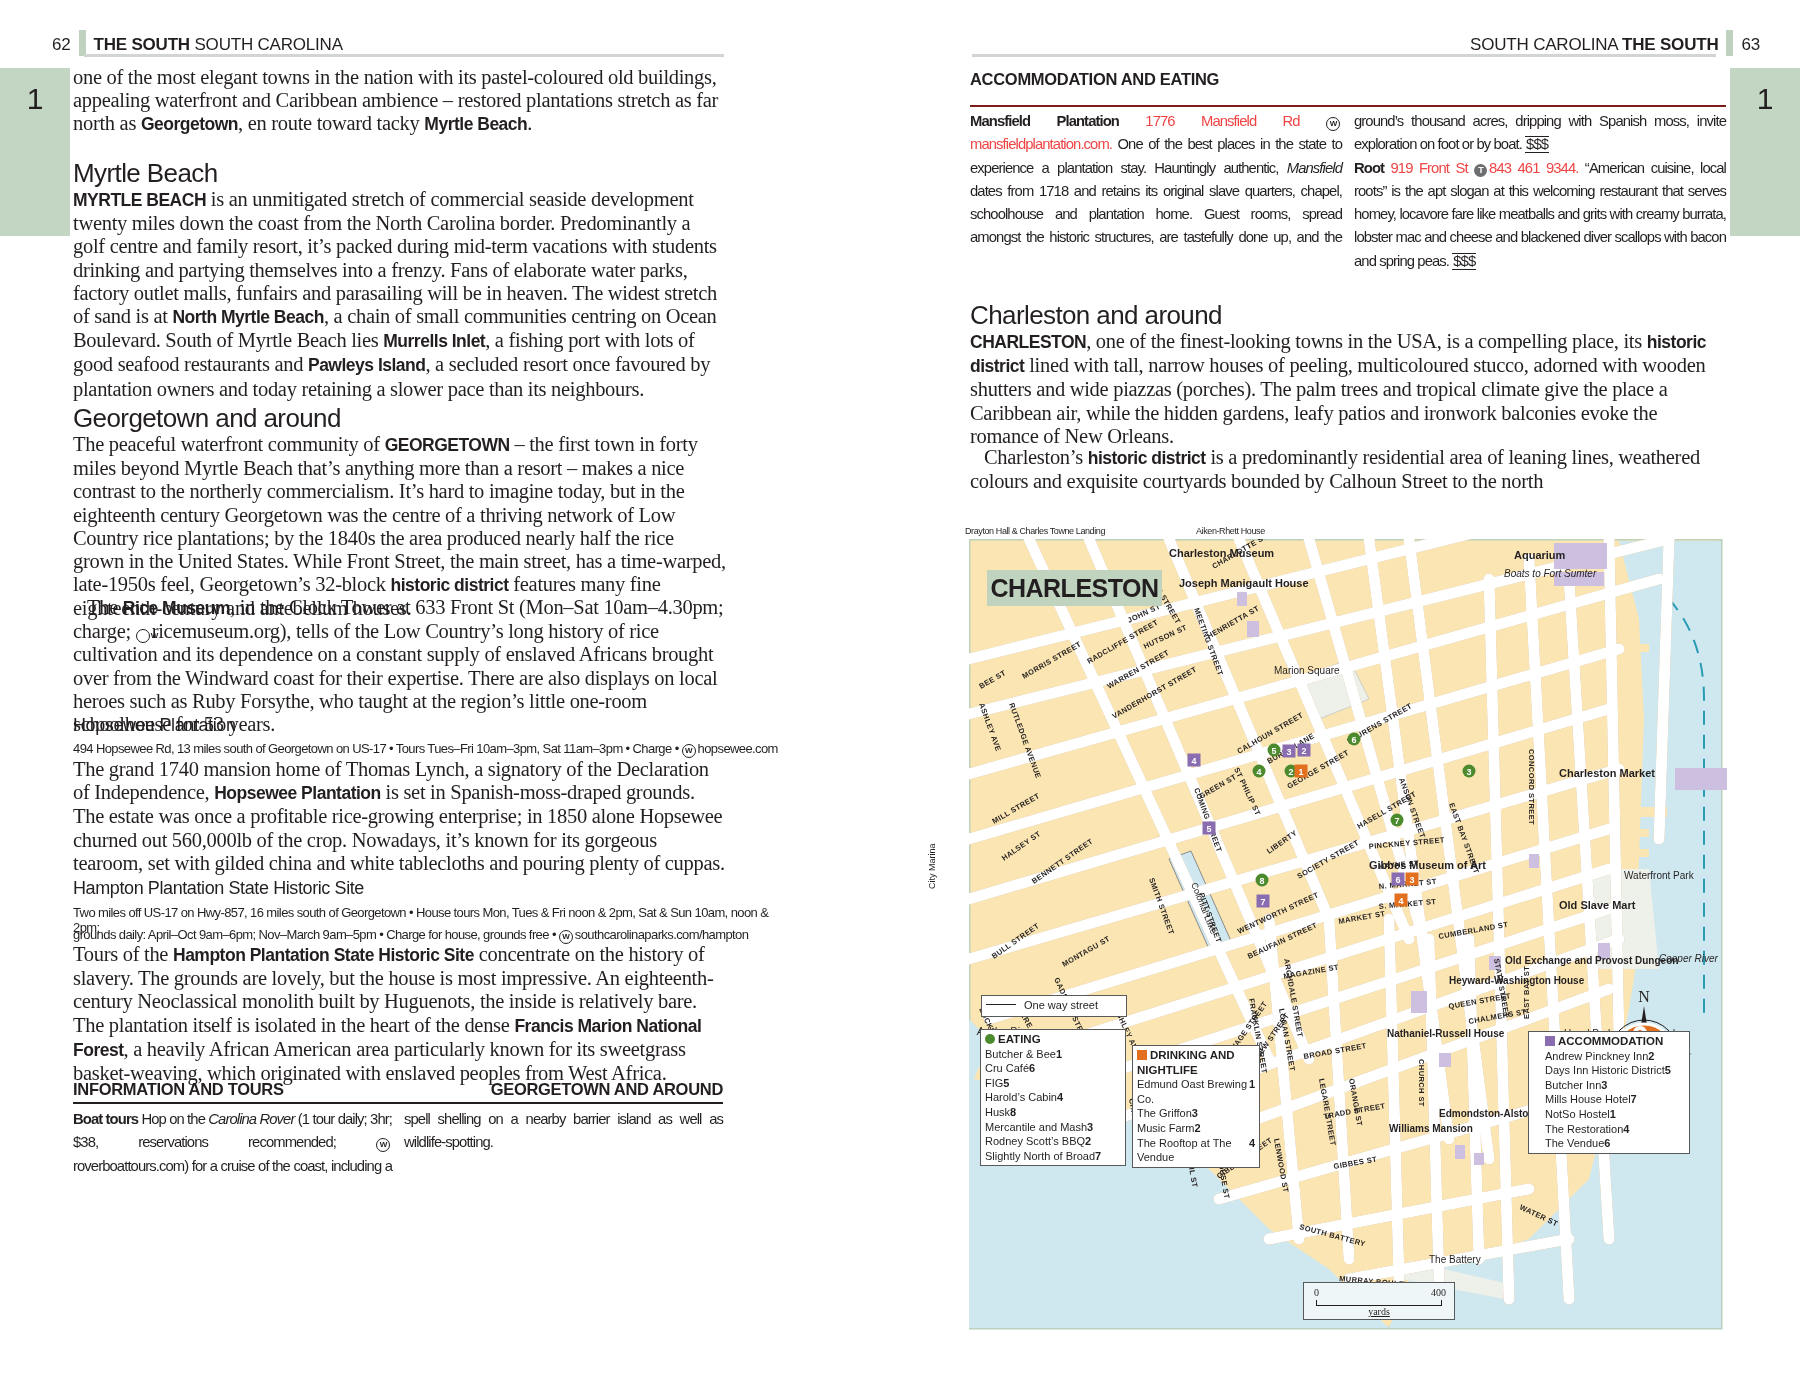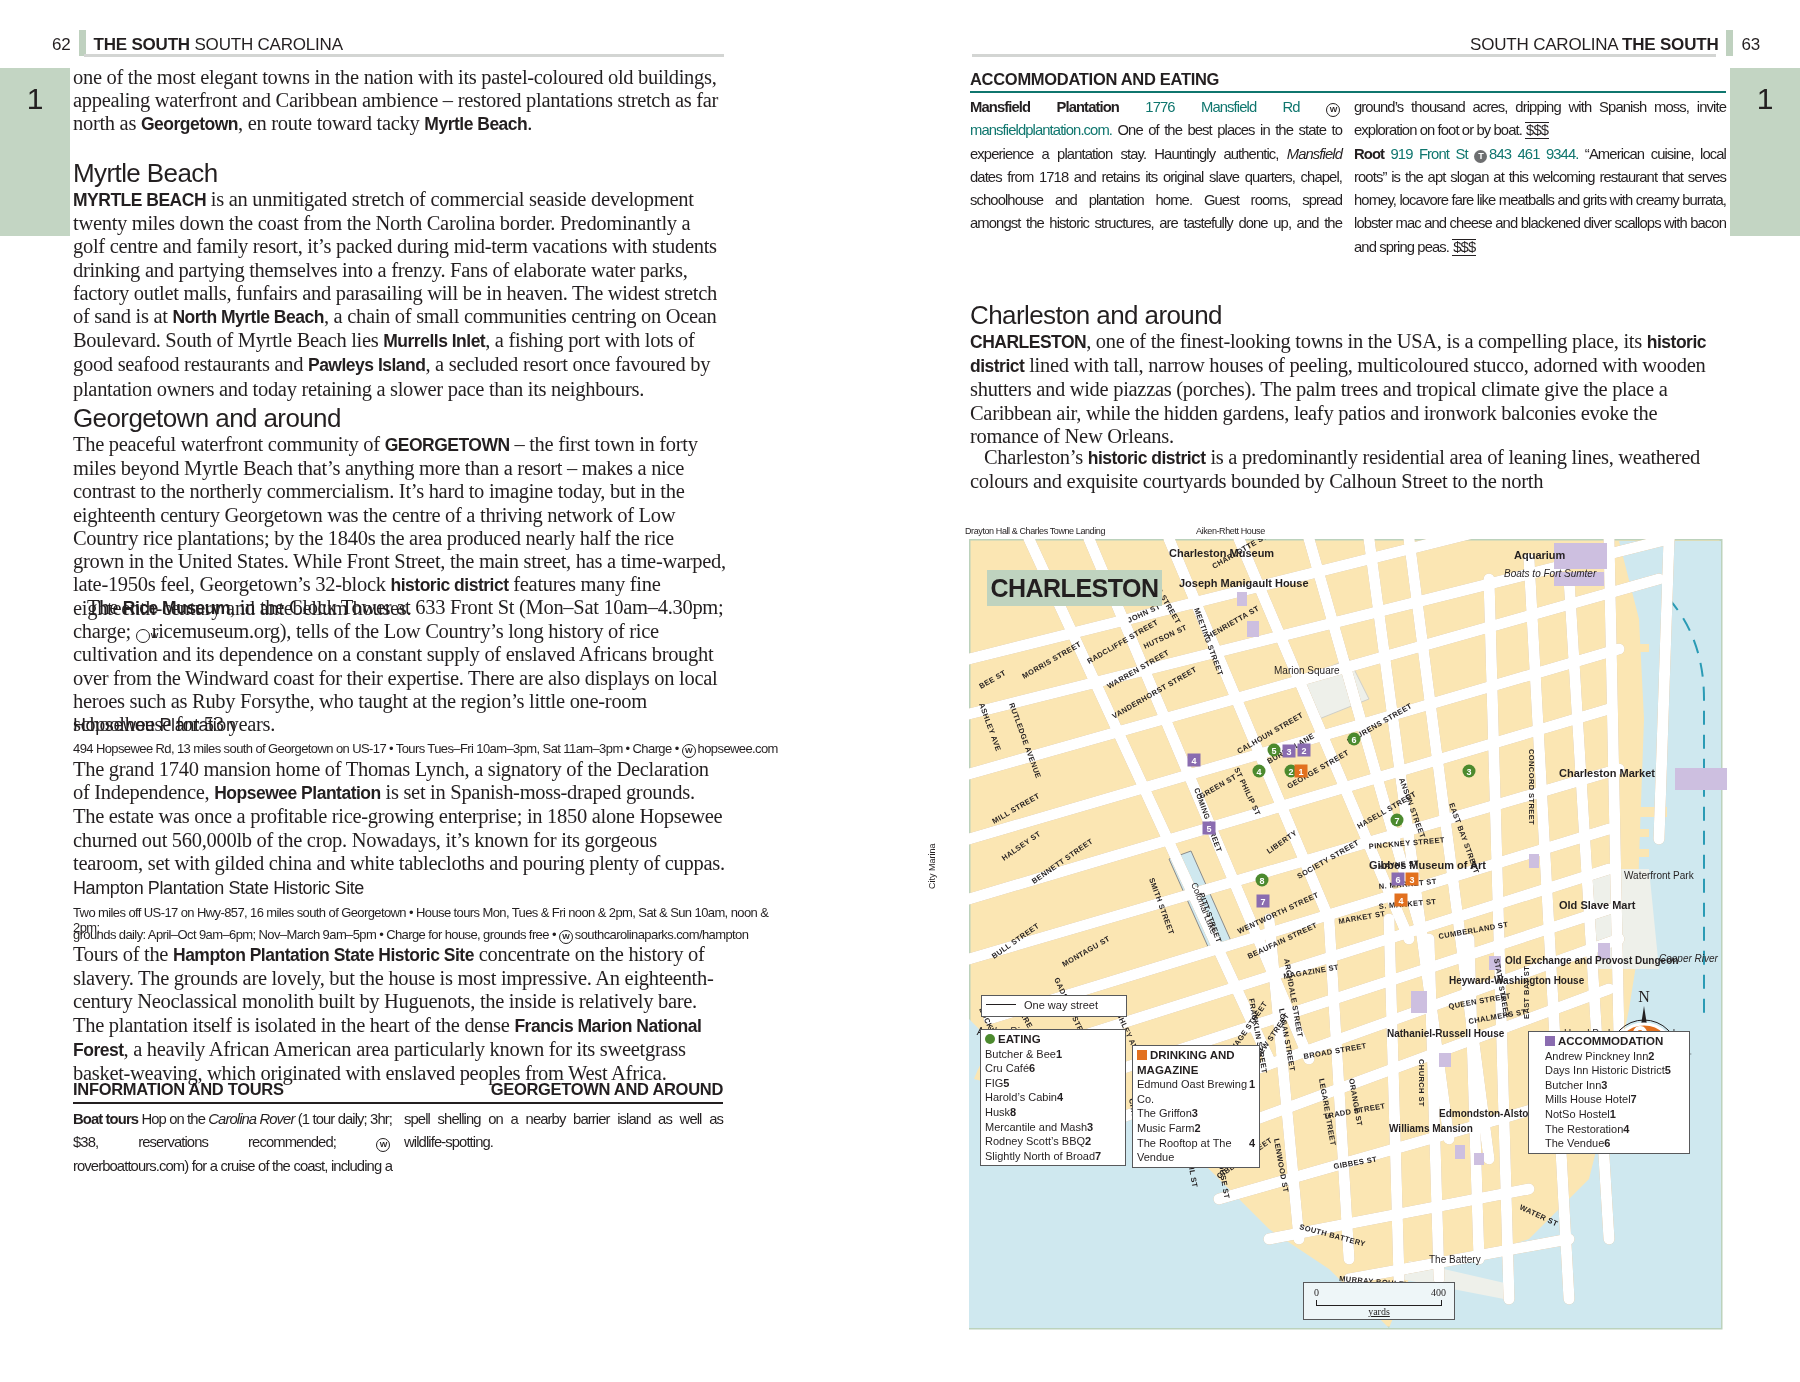--- a/index.html
+++ b/index.html
@@ -16,21 +16,21 @@
   .tab { position:absolute; top:68px; width:70px; height:168px; background:#c3d5c3; }
   .tab span { position:absolute; top:14px; width:100%; text-align:center; font-family:"Liberation Sans", sans-serif; font-size:30px; }
 
   .body-text { font-family:"Liberation Serif", serif; font-size:20.5px; line-height:23.2px; letter-spacing:-0.3px; }
   .body-text b { font-family:"Liberation Sans", sans-serif; font-size:17.5px; font-weight:bold; letter-spacing:-0.5px; }
   .h2 { font-family:"Liberation Sans", sans-serif; font-size:26px; letter-spacing:-0.6px; font-weight:normal; }
   .h3 { font-family:"Liberation Sans", sans-serif; font-size:18px; letter-spacing:-0.4px; }
   .info { font-family:"Liberation Sans", sans-serif; font-size:13px; letter-spacing:-0.6px; transform-origin:left top; }
   .small-cond { font-family:"Liberation Sans", sans-serif; font-size:14.8px; line-height:23.3px; letter-spacing:-0.9px; }
   .small-cond b { font-weight:bold; }
-  .grey { color:#0f766e; }
+  .grey { color:#ef4444; }
   .underline2 { border-top:1.5px solid #231f20; border-bottom:1.5px solid #231f20; line-height:1; display:inline-block; padding:0 1px; }
   .boxhead { font-family:"Liberation Sans", sans-serif; font-weight:bold; font-size:16.5px; letter-spacing:-0.3px; }
   .w-icon { display:inline-block; width:12px; height:12px; border-radius:50%; border:1.2px solid #231f20; font-size:8px; line-height:12px; text-align:center; vertical-align:0px; margin-right:2px; font-family:"Liberation Sans",sans-serif; font-weight:bold; }
   .t-icon { display:inline-block; width:13px; height:13px; border-radius:50%; background:#6d6e70; color:#fff; font-size:9px; line-height:13px; text-align:center; vertical-align:0px; margin-right:2px; font-family:"Liberation Sans",sans-serif; font-weight:bold; }
 
   
   #map { position:absolute; left:969px; top:539px; width:758px; height:795px; }
   .legend-box { position:absolute; background:#fff; border:1.5px solid #58595b; font-family:"Liberation Sans", sans-serif; font-size:11px; line-height:14.6px; }
   .legend-box .row { display:flex; justify-content:flex-start; }
   .legend-box .num { font-weight:bold; }
@@ -93,21 +93,21 @@
 
 <div class="runhead" style="left:972px; width:800px; text-align:right;">
   <span>SOUTH CAROLINA</span> <b>THE SOUTH</b><span class="bar"></span><span style="margin-right:12px;">63</span>
   <div class="rule" style="left:0; width:744px;"></div>
 </div>
 <div class="tab" style="left:1730px;">
     <span>1</span>
   </div>
 
 <div class="abs" style="left:970px; top:70px; width:756px;">
-  <div style="border-bottom:2px solid #0f766e; padding-bottom:2px;">
+  <div style="border-bottom:2px solid #7f1d1d; padding-bottom:16px;">
     <span class="boxhead">ACCOMMODATION AND EATING</span>
   </div>
   <div class="small-cond" style="column-count:2; column-gap:12px; margin-top:3px; text-align:justify;">
     <div><b>Mansfield Plantation</b><span class="grey"> 1776 Mansfield Rd </span><span class="w-icon">W</span><span class="grey">mansfieldplantation.com.</span><span> One of the best places in the state to experience a plantation stay. Hauntingly authentic, </span><i>Mansfield</i><span> dates from 1718 and retains its original slave quarters, chapel, schoolhouse and plantation home. Guest rooms, spread amongst the historic structures, are tastefully done up, and the ground’s thousand acres, dripping with Spanish moss, invite exploration on foot or by boat. </span><span class="underline2">$$$</span></div>
     <div><b>Root</b><span class="grey"> 919 Front St </span><span class="t-icon">T</span><span class="grey">843 461 9344.</span><span> “American cuisine, local roots” is the apt slogan at this welcoming restaurant that serves homey, locavore fare like meatballs and grits with creamy burrata, lobster mac and cheese and blackened diver scallops with bacon and spring peas. </span><span class="underline2">$$$</span></div>
   </div>
 </div>
 
 <div class="abs h2" style="left:970px; top:300px;">Charleston and around</div>
 <div class="abs body-text" style="left:970px; top:330px; width:756px;">
@@ -383,21 +383,21 @@
           <span class="num">2</span>
         </div>
         <div class="row">
           <span>Slightly North of Broad</span>
           <span class="num">7</span>
         </div>
       </div>
   </div>
 
   <div class="legend-box" style="left:163px; top:506px; width:118px; padding:2px 4px;">
-    <div class="legend-title"><span style="display:inline-block; width:10px; height:10px; background:#e2701f; vertical-align:-1px; margin-right:3px;"></span><span>DRINKING AND MAGAZINE</span></div>
+    <div class="legend-title"><span style="display:inline-block; width:10px; height:10px; background:#e2701f; vertical-align:-1px; margin-right:3px;"></span><span>DRINKING AND NIGHTLIFE</span></div>
     <div id="drinking-list">
         <div class="row">
           <span>Edmund Oast Brewing Co.</span>
           <span class="num">1</span>
         </div>
         <div class="row">
           <span>The Griffon</span>
           <span class="num">3</span>
         </div>
         <div class="row">

